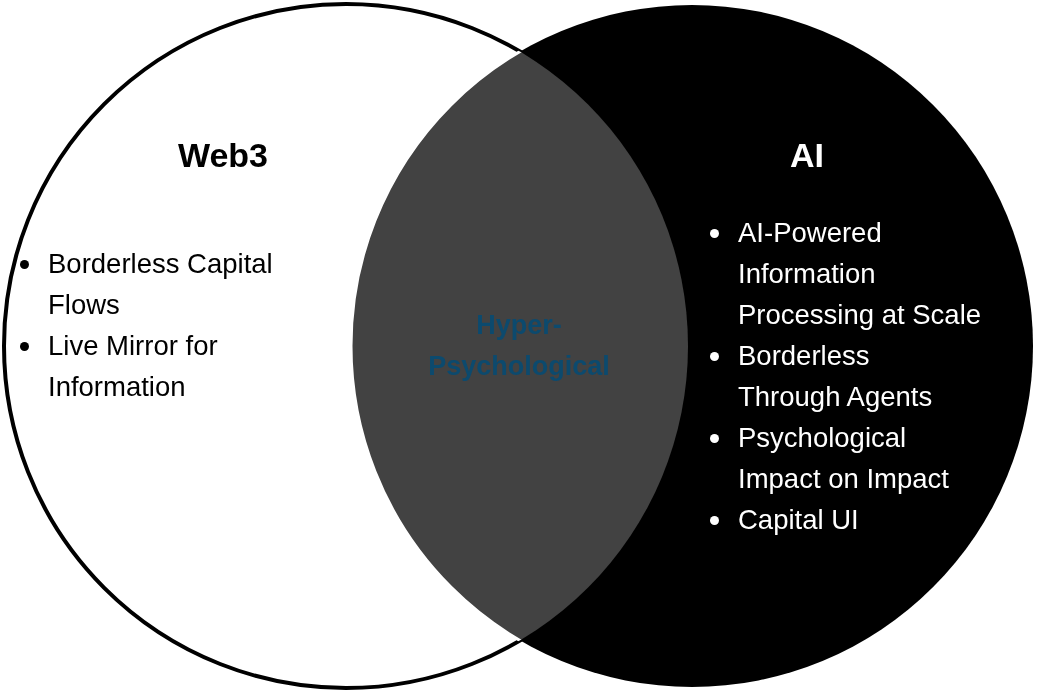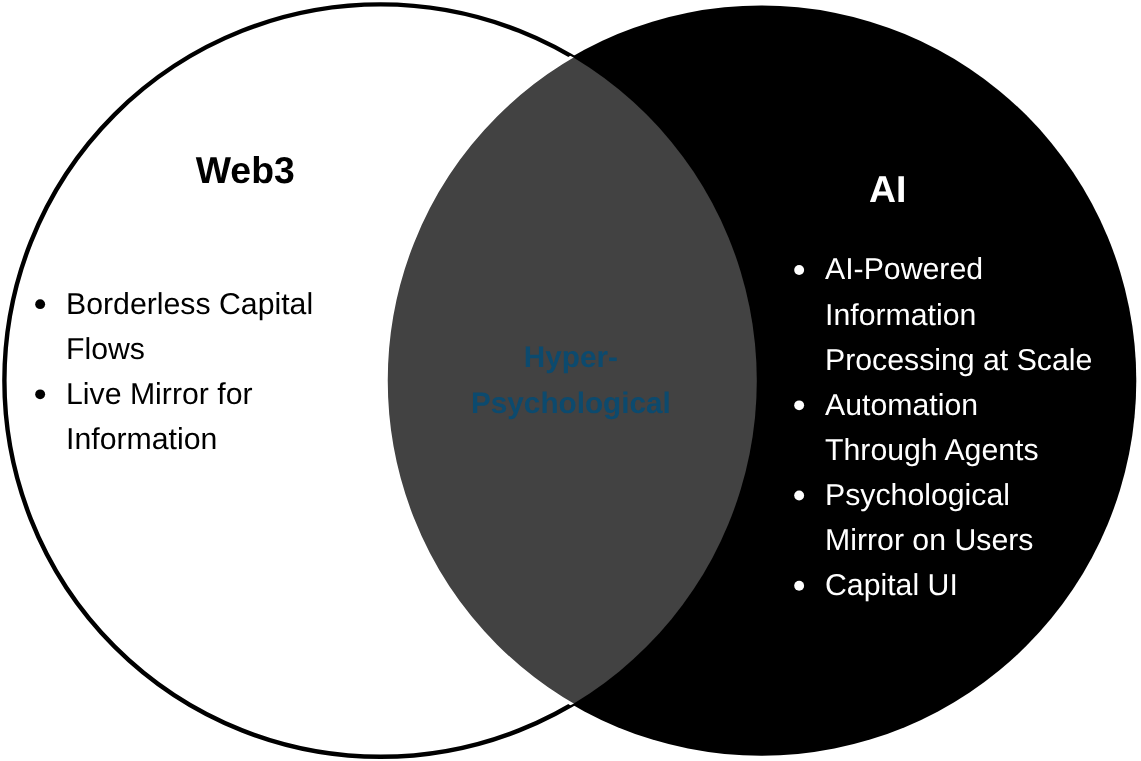--- a/index.html
+++ b/index.html
@@ -1,50 +1,50 @@
 <!DOCTYPE html>
 <html><head>
 <meta charset="utf-8">
 <style>
   html, body { margin:0; padding:0; background:#ffffff; }
   body { width:1037px; height:692px; position:relative; overflow:hidden;
          font-family:"Liberation Sans", "DejaVu Sans", sans-serif; }
   svg#venn { position:absolute; left:0; top:0; }
   .title { position:absolute; font-weight:bold; font-size:34px; text-align:center; }
-  .list { position:absolute; margin:12px; padding:0; list-style:none; font-size:27.5px; line-height:41px; }
+  .list { position:absolute; margin:0; padding:0; list-style:none; font-size:27.5px; line-height:41px; }
   .list li { position:relative; padding-left:30px; }
   .list li .dot { position:absolute; left:2px; top:17px; width:9px; height:9px; border-radius:50%; }
   .center-label { position:absolute; font-weight:bold; font-size:27px; line-height:41px; text-align:center; color:#0c4a6e; }
 </style>
 </head>
 <body>
 
 <svg id="venn" width="1037" height="692" viewBox="0 0 1037 692">
   <defs>
     <clipPath id="clipLeft">
         <circle cx="346" cy="346" r="342"></circle>
       </clipPath>
   </defs>
   <circle cx="346" cy="346" r="342" fill="#ffffff" stroke="#000000" stroke-width="4"></circle>
   <circle cx="692" cy="346" r="341" fill="#000000"></circle>
   <circle cx="692" cy="346" r="341" fill="#424242" clip-path="url(#clipLeft)"></circle>
   <circle cx="692" cy="346" r="341" fill="none" stroke="#ffffff" stroke-width="3" clip-path="url(#clipLeft)"></circle>
 </svg>
 
 <div class="title" style="left:143px; top:136px; width:160px; color:#000;">Web3</div>
-<div class="title" style="left:727px; top:136px; width:160px; color:#fff;margin-top:18px;">AI</div>
+<div class="title" style="left:727px; top:136px; width:160px; color:#fff;">AI</div>
 
 <ul class="list" style="left:18px; top:243px; color:#000;">
   <li><span class="dot" style="background:#000"></span><span>Borderless Capital</span><br><span>Flows</span></li>
   <li><span class="dot" style="background:#000"></span><span>Live Mirror for</span><br><span>Information</span></li>
 </ul>
 
 <div class="center-label" style="left:390px; top:305px; width:258px;">
   <div>Hyper-</div>
   <div>Psychological</div>
 </div>
 
 <ul class="list" style="left:708px; top:212px; color:#fff;">
   <li><span class="dot" style="background:#fff"></span><span>AI-Powered</span><br><span>Information</span><br><span>Processing at Scale</span></li>
-  <li><span class="dot" style="background:#fff"></span><span>Automation</span><br><span>Through Agents</span></li>
-  <li><span class="dot" style="background:#fff"></span><span>Psychological</span><br><span>Mirror on Users</span></li>
+  <li><span class="dot" style="background:#fff"></span><span>Borderless</span><br><span>Through Agents</span></li>
+  <li><span class="dot" style="background:#fff"></span><span>Psychological</span><br><span>Impact on Impact</span></li>
   <li><span class="dot" style="background:#fff"></span><span>Capital UI</span></li>
 </ul>
 
 </body></html>

